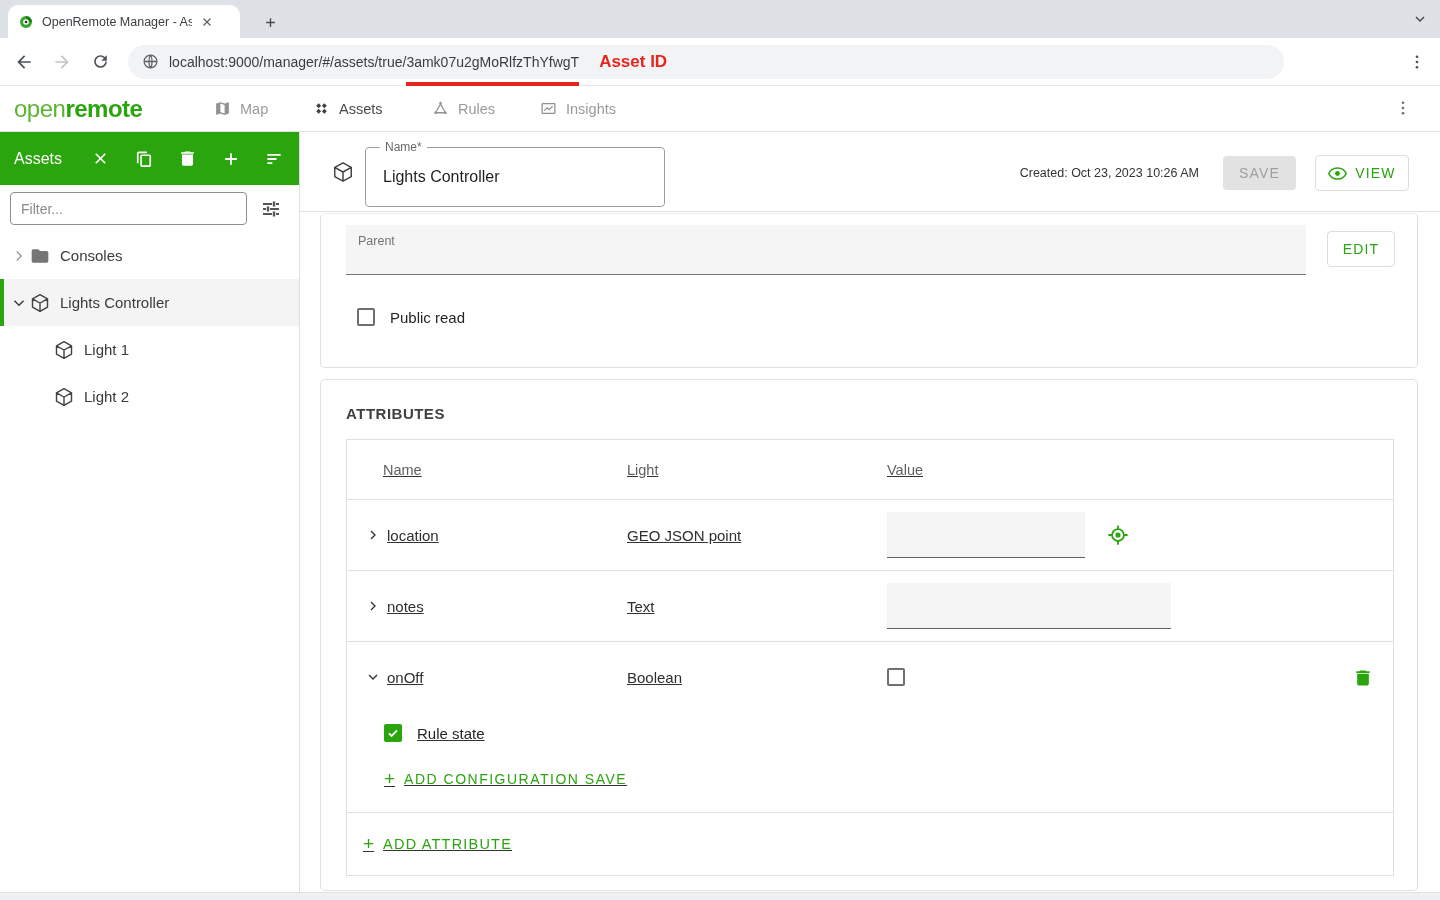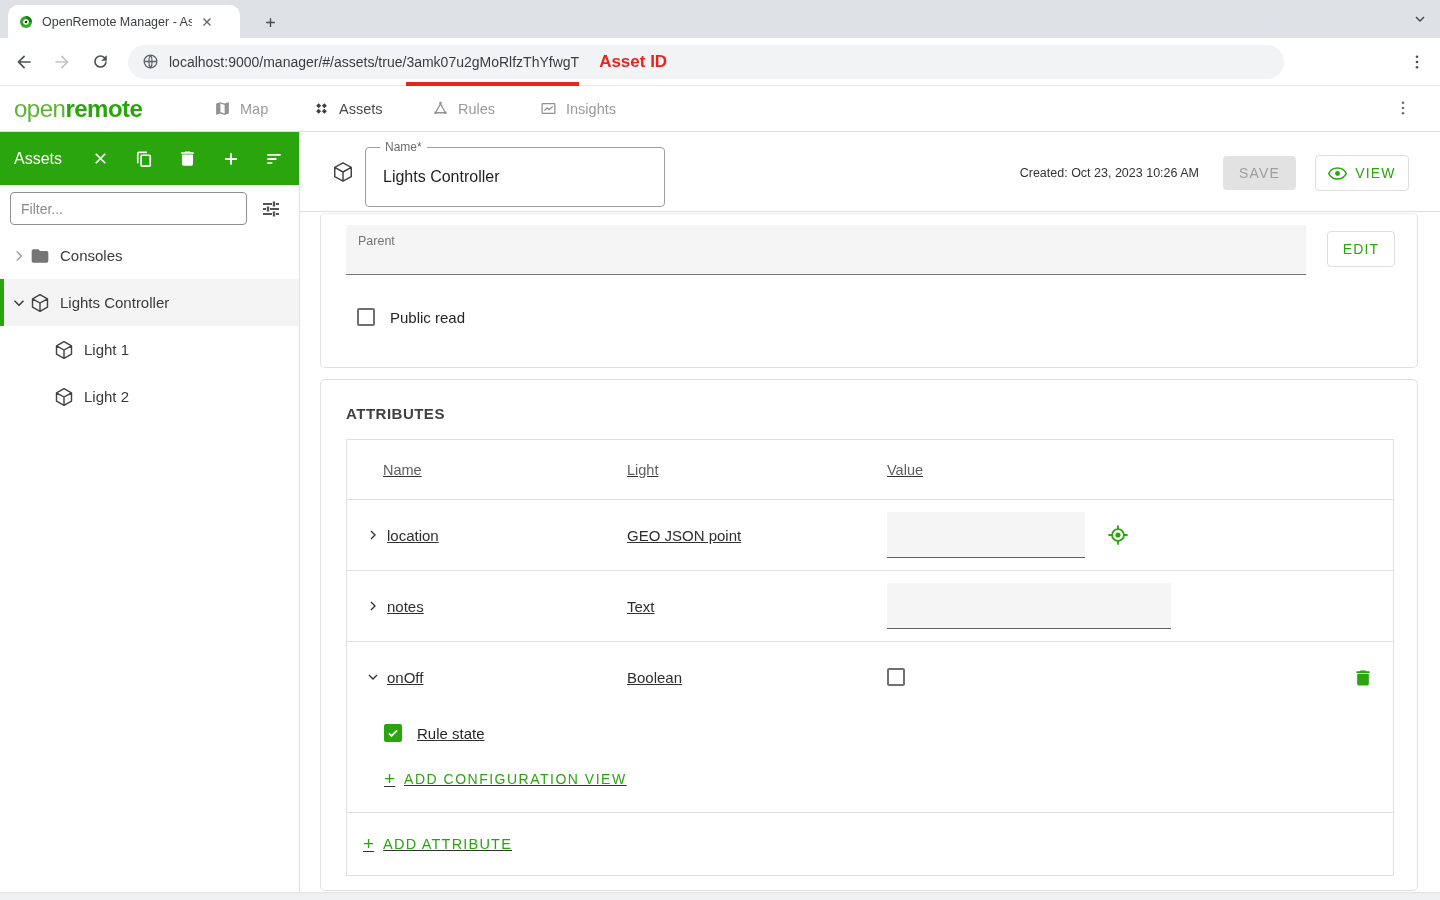--- a/index.html
+++ b/index.html
@@ -446,21 +446,21 @@
             <div class="rule-row">
               <span class="cb checked">
                 <svg width="14" height="14" viewBox="0 0 24 24">
                     <path d="M5 12.5l4.5 4.5L19 7.5" stroke="#fff" stroke-width="3" fill="none"></path>
                   </svg>
               </span>
               <span class="rule-label">Rule state</span>
             </div>
             <div class="add-config">
               <span class="plus">+</span>
-              <span>ADD CONFIGURATION VIEW</span>
+              <span>ADD CONFIGURATION SAVE</span>
             </div>
           </div>
         </div>
 
         <div class="tr-foot">
           <div class="add-attr">
             <span class="plus">+</span>
             <span>ADD ATTRIBUTE</span>
           </div>
         </div>

